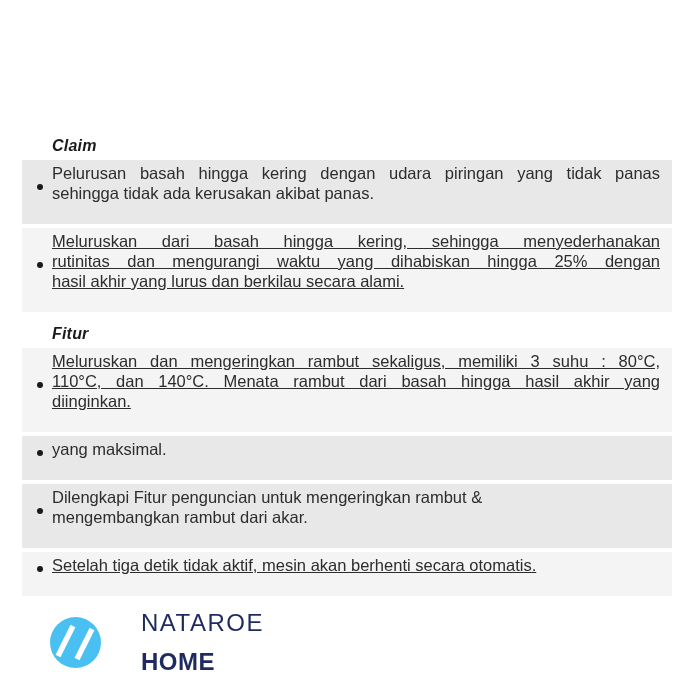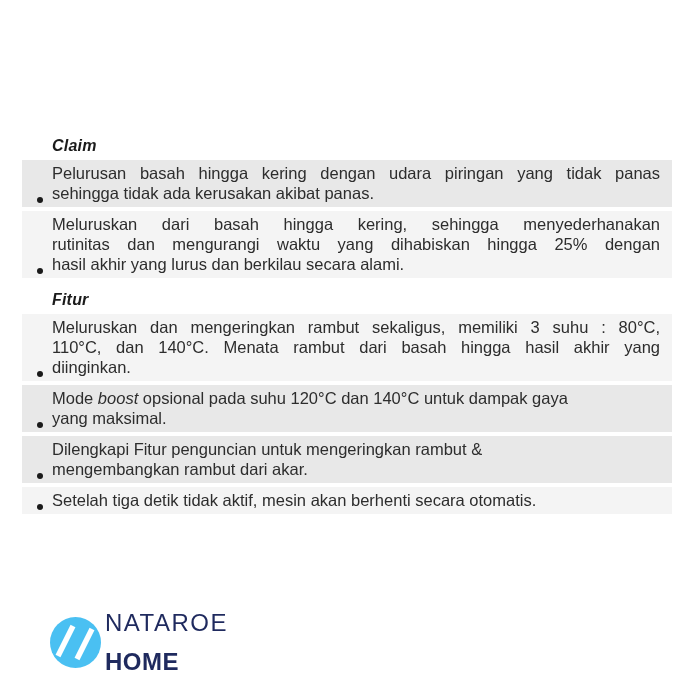--- a/index.html
+++ b/index.html
@@ -21,29 +21,29 @@
     line-height: 23px;
     font-style: italic;
     font-weight: 700;
     letter-spacing: 0.2px;
     color: var(--heading, #1b1b1b);
     margin: 0 0 3px 30px;
   }
   section.fitur h2.section-heading { margin-top: 10px; }
   .bullet-row {
     display: flex;
-    align-items: flex-end;
-    padding: 3px 12px 4px 15px;
+    align-items: center;
+    padding: 3px 12px 21px 15px;
     margin-bottom: 4px;
     font-size: 16.5px;
     line-height: 20px;
     color: var(--text, #2d2d2d);
   }
   .bullet-row.shade-dark  { background: var(--row-dark, #e8e8e8); }
-  .bullet-row.shade-light { background: var(--row-light, #f4f4f4); }
+  .bullet-row.shade-light { background: var(--row-light, #f4f4f4); text-decoration: underline; }
   .dot {
     flex: none;
     width: 6px;
     height: 6px;
     border-radius: 50%;
     background: #1a1a1a;
     margin-top: 8px;
     margin-right: 9px;
   }
   .row-text { flex: 1; min-width: 0; }
@@ -52,20 +52,21 @@
     text-align: justify;
     text-align-last: justify;
   }
   .row-text em { font-style: italic; }
   .logo {
     position: absolute;
     left: 50px;
     top: 610px;
     display: flex;
     align-items: center;
+    gap: 36px;
   }
   .logo svg { flex: none; display: block; }
   .brand-text { margin-left: 4px; }
   .brand-name {
     font-size: 24px;
     line-height: 25px;
     font-weight: 400;
     letter-spacing: 1.5px;
     color: var(--brand-navy, #1f2a5e);
   }
@@ -111,21 +112,20 @@
           <span class="dot"></span>
           <div class="row-text">
             <span class="line justify">Meluruskan dan mengeringkan rambut sekaligus, memiliki 3 suhu : 80°C,</span>
             <span class="line justify">110°C, dan 140°C. Menata rambut dari basah hingga hasil akhir yang</span>
             <span class="line">diinginkan.</span>
           </div>
         </div>
         <div class="bullet-row shade-dark">
           <span class="dot"></span>
           <div class="row-text">
-            <span class="line">Mode <em>boost</em> opsional pada suhu 120°C dan 140°C untuk dampak gaya</span>
             <span class="line">yang maksimal.</span>
           </div>
         </div>
         <div class="bullet-row shade-dark">
           <span class="dot"></span>
           <div class="row-text">
             <span class="line">Dilengkapi Fitur penguncian untuk mengeringkan rambut &amp;</span>
             <span class="line">mengembangkan rambut dari akar.</span>
           </div>
         </div>

